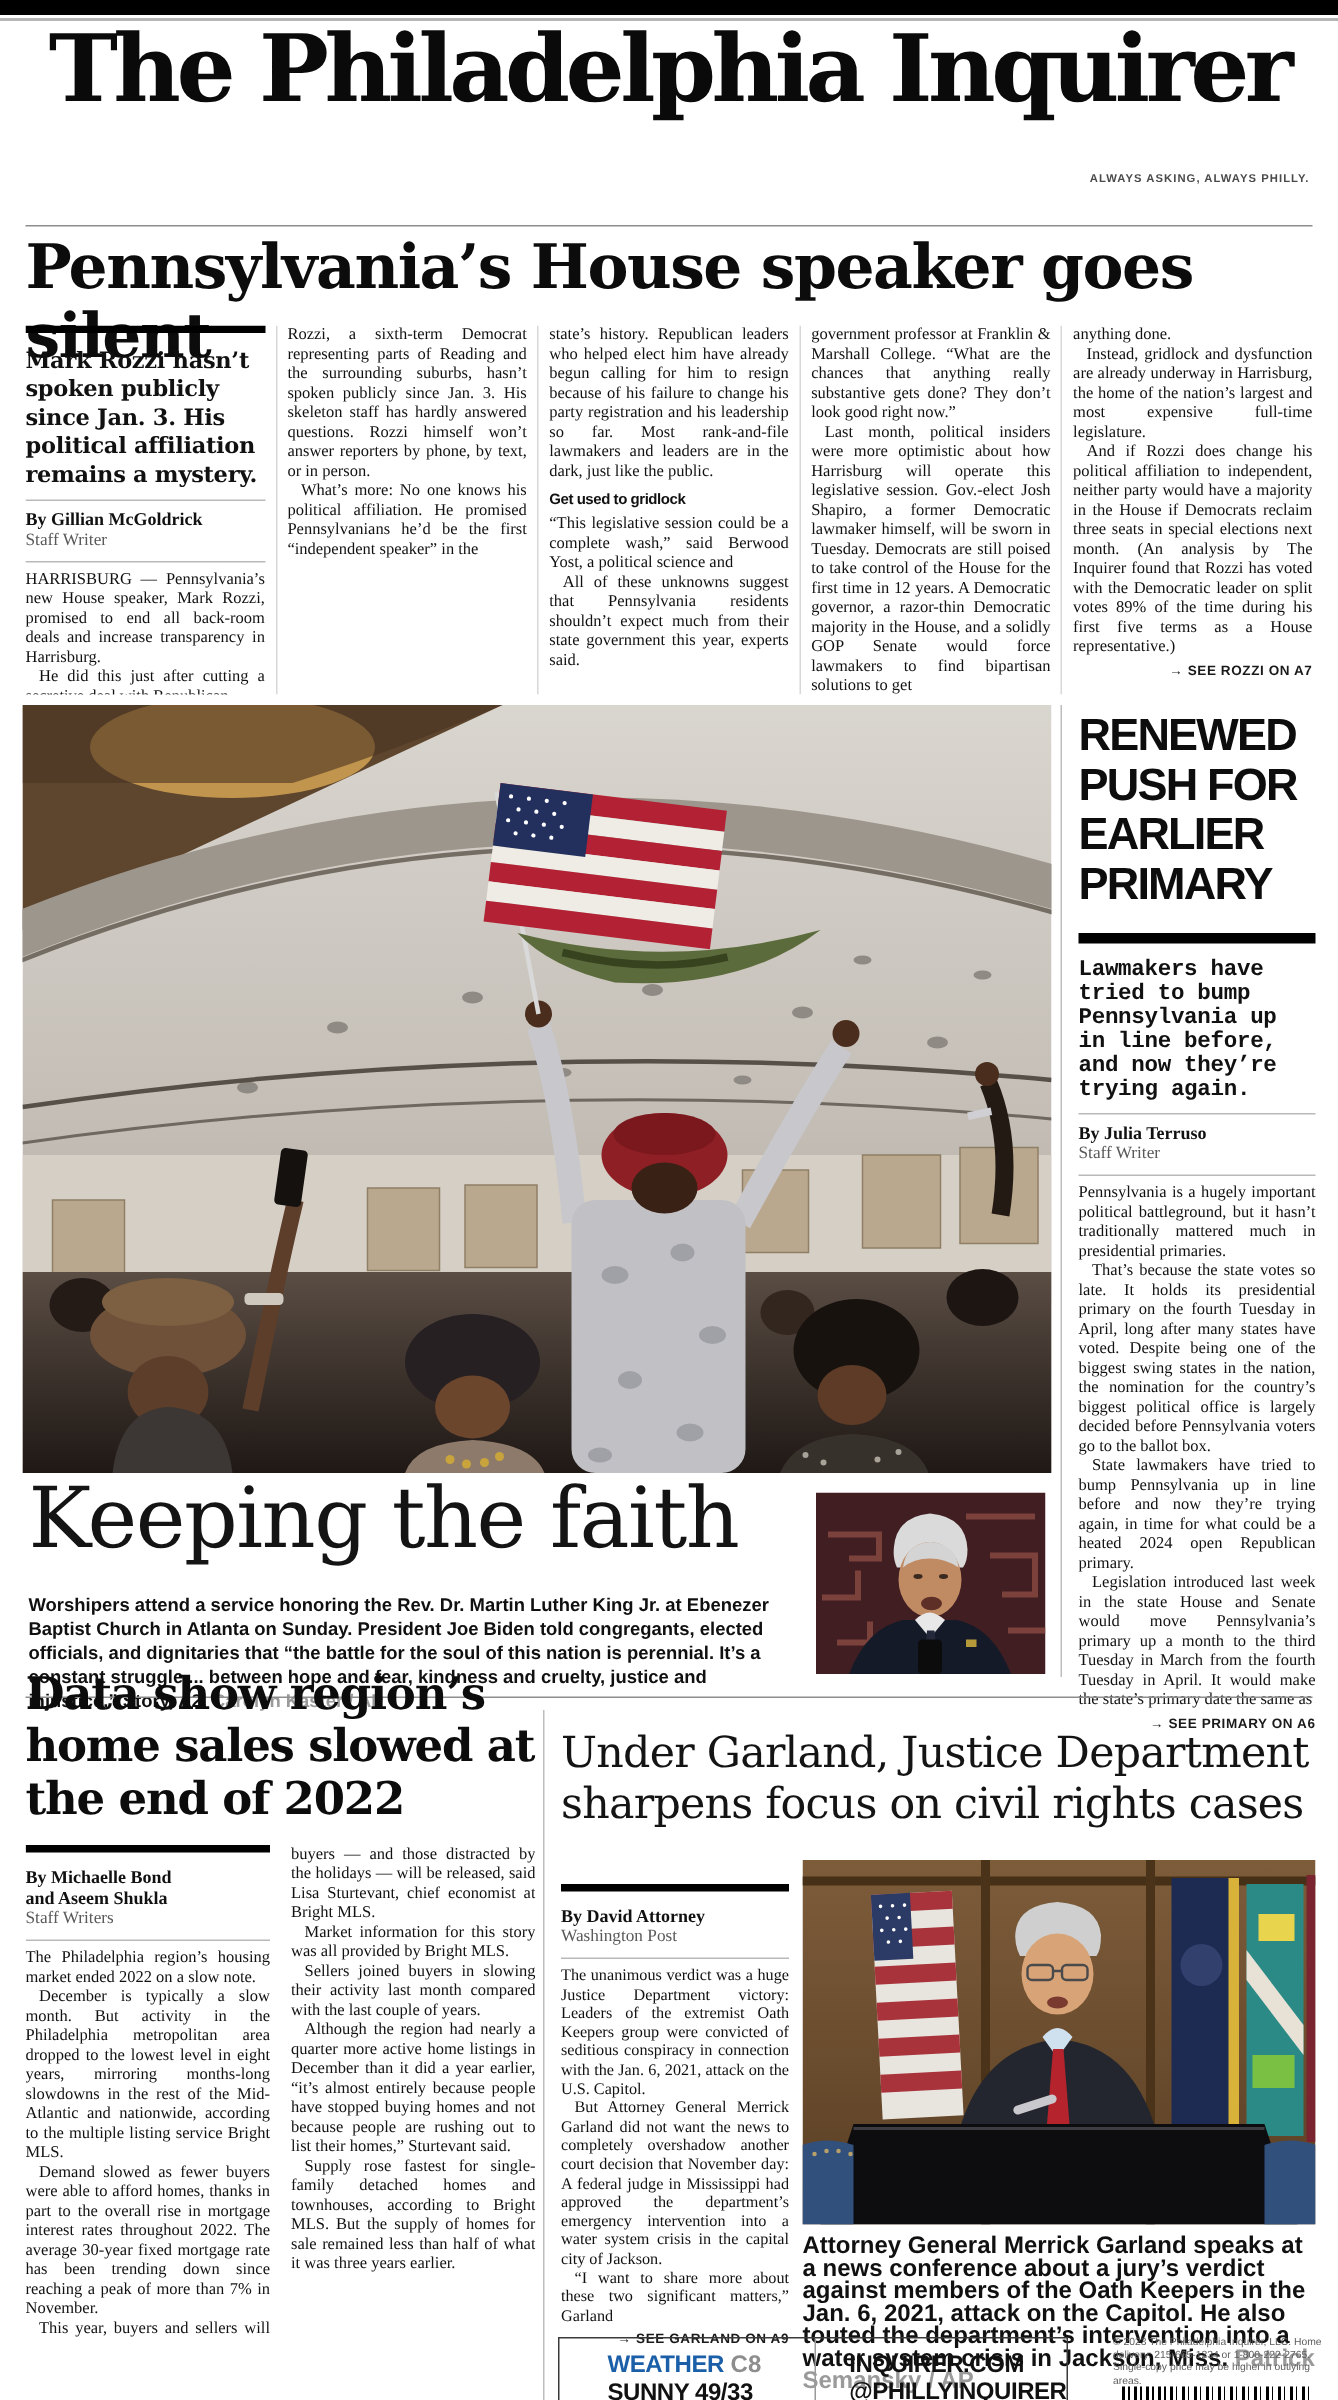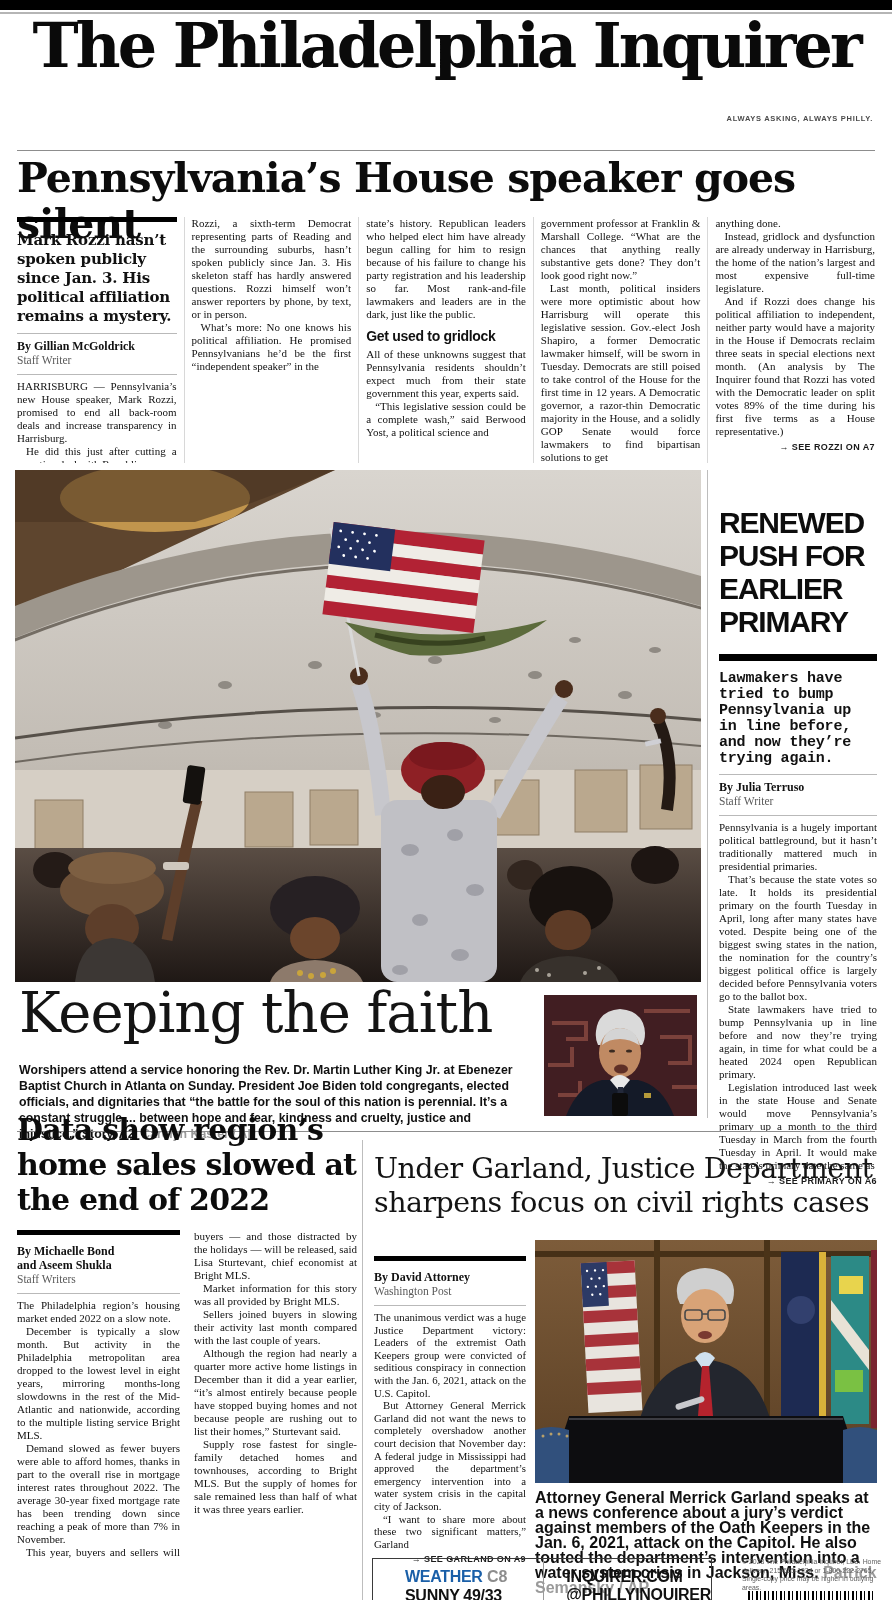--- a/index.html
+++ b/index.html
@@ -22,28 +22,28 @@
   .lcol:first-child{padding-left:0;}
   .lcol:last-child{padding-right:0;position:relative;}
   .kicker-bar{height:5px;background:#000;margin-bottom:9px;}
   .deck{font-family:"DejaVu Serif",serif;font-weight:700;font-size:15px;line-height:19px;letter-spacing:-.2px;}
   .tr{border:0;border-top:1px solid #b9b9b9;margin:7px 0 5px;}
   .byline{font-size:12px;font-weight:700;line-height:14px;}
   .byrole{font-size:11.5px;color:#5a5a5a;line-height:14px;}
   .bodytext{font-size:11px;line-height:13px;text-align:justify;hyphens:auto;}
   .bp{margin:0;}
   .bp + .bp{text-indent:9px;}
-  .subhead{font-family:"Liberation Sans",sans-serif;font-weight:700;font-size:14px;
+  .subhead{font-family:"Liberation Sans",sans-serif;font-weight:700;font-size:10px;
       letter-spacing:-.3px;margin:7px 0 4px;}
   .jump{font-family:"Liberation Sans",sans-serif;font-weight:700;font-size:9px;letter-spacing:.4px;
       text-align:right;margin-top:4px;color:#1a1a1a;cursor:pointer;}
   
   .church-photo{position:absolute;left:15px;top:470px;width:686px;height:512px;}
   .vrule-right{position:absolute;left:707px;top:470px;width:1px;height:648px;background:#bdbdbd;}
-  .primary-col{position:absolute;left:719px;top:474px;width:158px;margin-top:32px;}
+  .primary-col{position:absolute;left:719px;top:474px;width:158px;}
   .primary-headline{font-family:"Liberation Sans",sans-serif;font-weight:700;font-size:30px;
       line-height:33px;letter-spacing:-1.2px;color:#0d0d0d;}
   .primary-bar{height:7px;background:#000;margin:16px 0 10px;}
   .primary-deck{font-family:Liberation Mono, monospace;font-weight:700;font-size:15px;line-height:16px;letter-spacing:-.2px;}
   
   .faith-headline{position:absolute;left:19px;top:980px;font-family:"DejaVu Serif",serif;font-weight:400;
       font-size:56px;letter-spacing:-1px;color:#141414;}
   .faith-caption{position:absolute;left:19px;top:1062px;width:512px;font-family:"Liberation Sans",sans-serif;
       font-weight:700;font-size:12.3px;line-height:16px;color:#101010;}
   .credit{color:#9a9a9a;font-weight:700;}
@@ -109,22 +109,22 @@
           <p class="bp">Rozzi, a sixth-term Democrat representing parts of Reading and the surrounding suburbs, hasn’t spoken publicly since Jan. 3. His skeleton staff has hardly answered questions. Rozzi himself won’t answer reporters by phone, by text, or in person.</p>
           <p class="bp">What’s more: No one knows his political affiliation. He promised Pennsylvanians he’d be the first “independent speaker” in the</p>
         </div>
     </div>
     <div class="lcol">
       <div class="bodytext paras">
           <p class="bp">state’s history. Republican leaders who helped elect him have already begun calling for him to resign because of his failure to change his party registration and his leadership so far. Most rank-and-file lawmakers and leaders are in the dark, just like the public.</p>
         </div>
       <div class="subhead">Get used to gridlock</div>
       <div class="bodytext paras">
+          <p class="bp">“This legislative session could be a complete wash,” said Berwood Yost, a political science and</p>
           <p class="bp">All of these unknowns suggest that Pennsylvania residents shouldn’t expect much from their state government this year, experts said.</p>
-          <p class="bp">“This legislative session could be a complete wash,” said Berwood Yost, a political science and</p>
         </div>
     </div>
     <div class="lcol">
       <div class="bodytext paras">
           <p class="bp">government professor at Franklin &amp; Marshall College. “What are the chances that anything really substantive gets done? They don’t look good right now.”</p>
           <p class="bp">Last month, political insiders were more optimistic about how Harrisburg will operate this legislative session. Gov.-elect Josh Shapiro, a former Democratic lawmaker himself, will be sworn in Tuesday. Democrats are still poised to take control of the House for the first time in 12 years. A Democratic governor, a razor-thin Democratic majority in the House, and a solidly GOP Senate would force lawmakers to find bipartisan solutions to get</p>
         </div>
     </div>
     <div class="lcol">
       <div class="bodytext paras">

